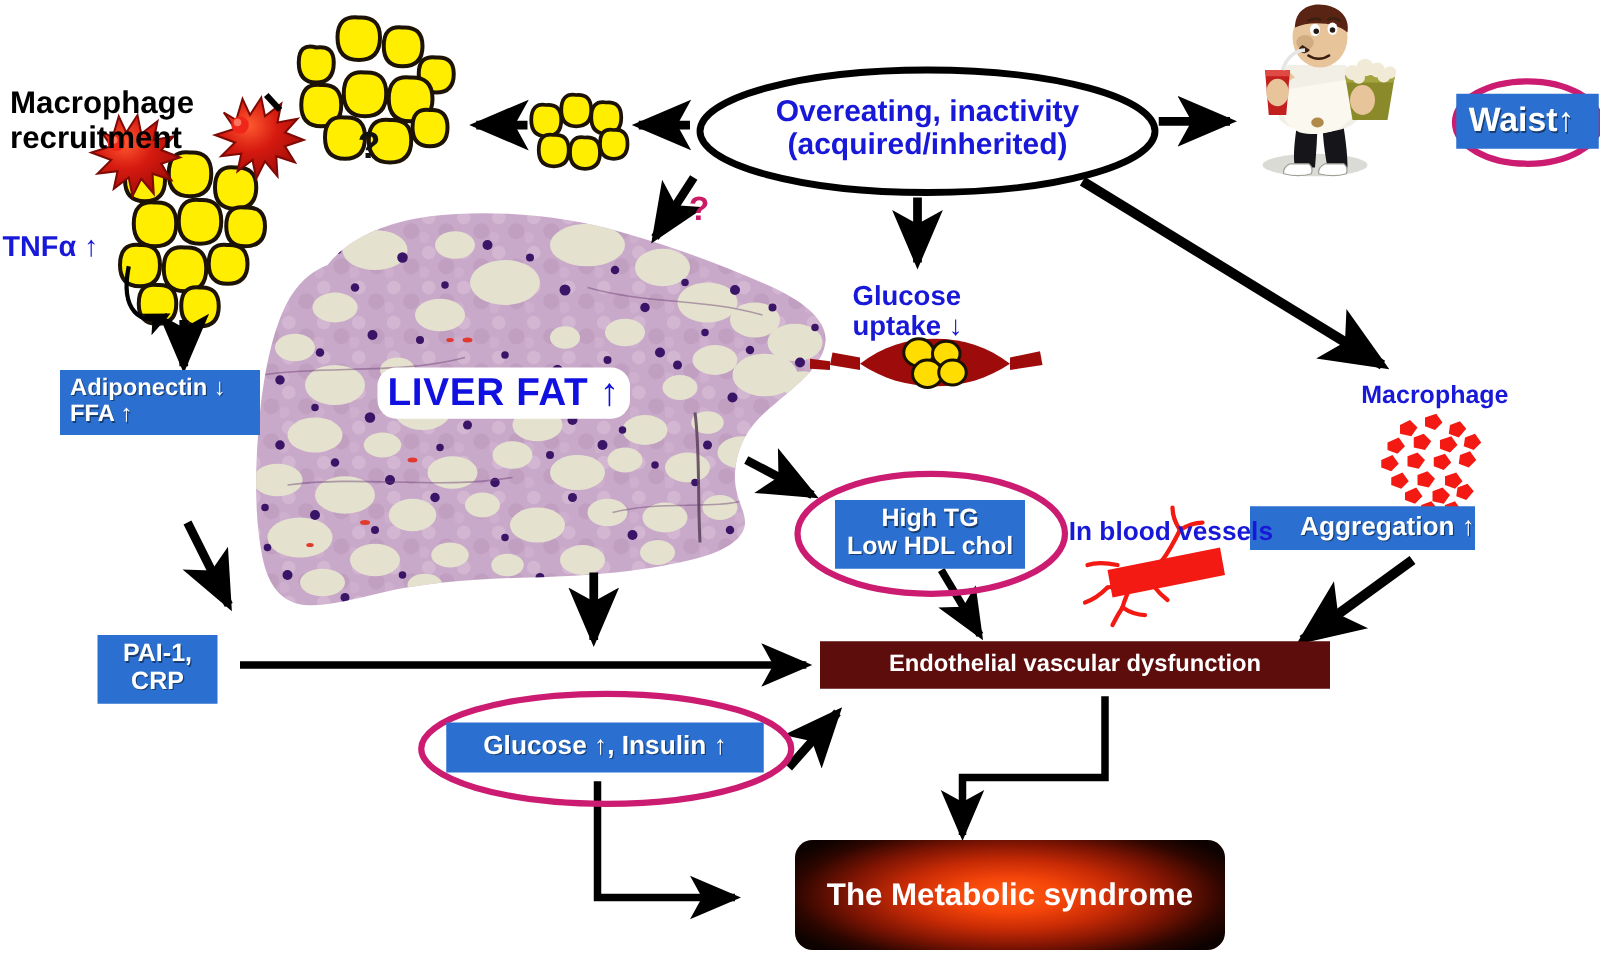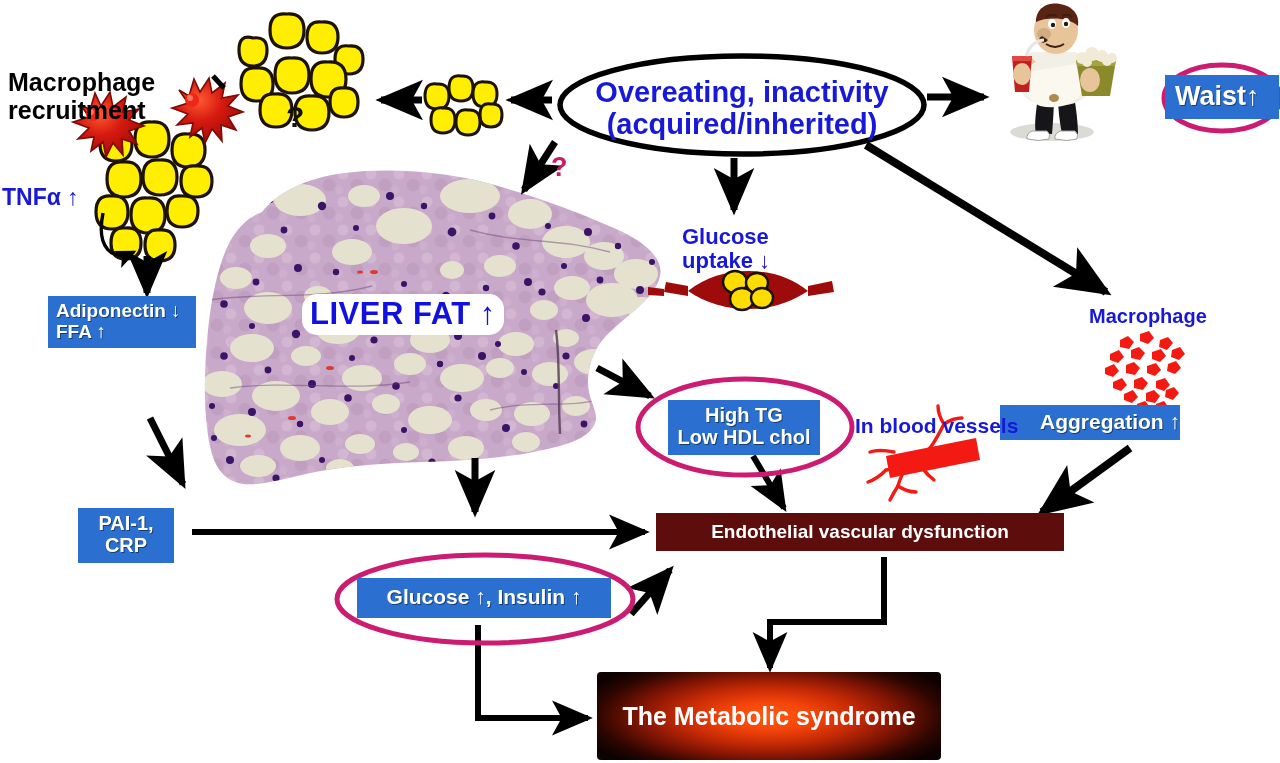--- a/index.html
+++ b/index.html
@@ -62,28 +62,29 @@
     font-size: 19px;
     display: flex;
     align-items: center;
     justify-content: center;
     box-sizing: border-box;
   }
   .metsyn-box {
     background:
       radial-gradient(ellipse 58% 72% at 50% 50%,
         #ff5a12 0%, #f4450a 22%, #c62a05 44%, #7d1403 66%, #2d0600 86%, #0d0200 100%);
-    border-radius: 4px;
+    border-radius: 14px;
     color: #ffffff;
     font-weight: bold;
     font-size: 25px;
     display: flex;
     align-items: center;
     justify-content: center;
     box-sizing: border-box;
+    margin-left: 39px;
   }
   .legend-box {
     background: #ffffff;
     border: 5px solid #cc1c72;
     box-sizing: border-box;
     color: #000;
     font-weight: bold;
     font-size: 25px;
     line-height: 1.17;
     padding: 10px 0 8px 18px;
@@ -479,28 +480,28 @@
       </g>
       <ellipse cx="1090" cy="80" rx="10" ry="12" fill="#e8c49a"></ellipse>
     </g>
   </svg>
 
   <div class="abs black-plain" style="left:8px; top:68px; font-size:25px;">Macrophage
 recruitment</div>
 
   <div class="abs blue-plain" style="left:2px; top:185px; font-size:23px;">TNFα ↑</div>
 
-  <div class="abs blue-box" style="left:48px; top:296px; width:148px; font-size:19px; padding:4px 6px 5px 8px;">Adiponectin ↓
+  <div class="abs blue-box" style="left:48px; top:296px; width:160px; font-size:19px; padding:4px 6px 5px 8px;">Adiponectin ↓
 FFA ↑</div>
 
   <div class="abs qmark dark" style="left:286px; top:100px;">?</div>
 
   <div class="abs qmark magenta" style="left:551px; top:152px;">?</div>
 
-  <div class="abs blue-plain" style="left:594px; top:77px; width:296px; font-size:29px; text-align:center;">Overeating, inactivity
+  <div class="abs blue-plain" style="left:594px; top:77px; width:296px; font-size:24px; text-align:center;">Overeating, inactivity
 (acquired/inherited)</div>
 
   <div class="abs blue-box" style="left:1165px; top:75px; width:114px; font-size:27px; padding:6px 0 8px 10px;">Waist↑</div>
 
   <div class="abs liverfat" style="left:302px; top:294px;border-radius:15px;">LIVER FAT ↑</div>
 
   <div class="abs blue-plain" style="left:682px; top:225px; font-size:22px;">Glucose
 uptake ↓</div>
 
   <div class="abs blue-plain" style="left:1089px; top:305px; font-size:20px;">Macrophage</div>

